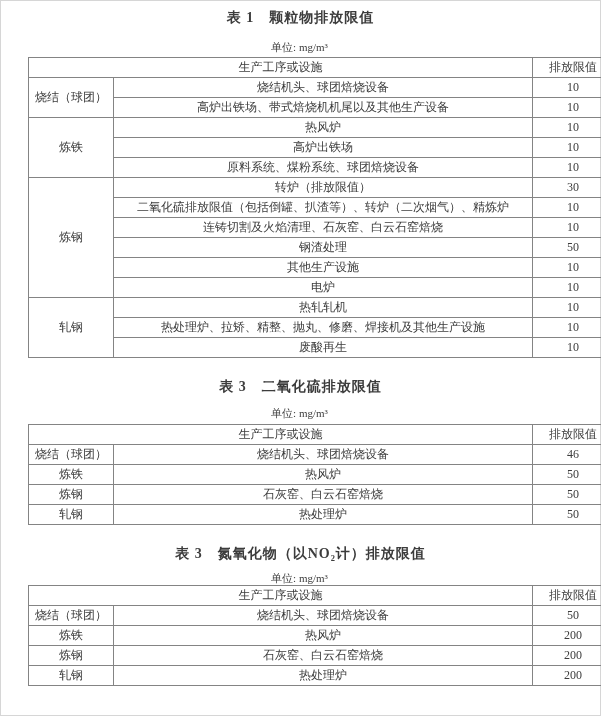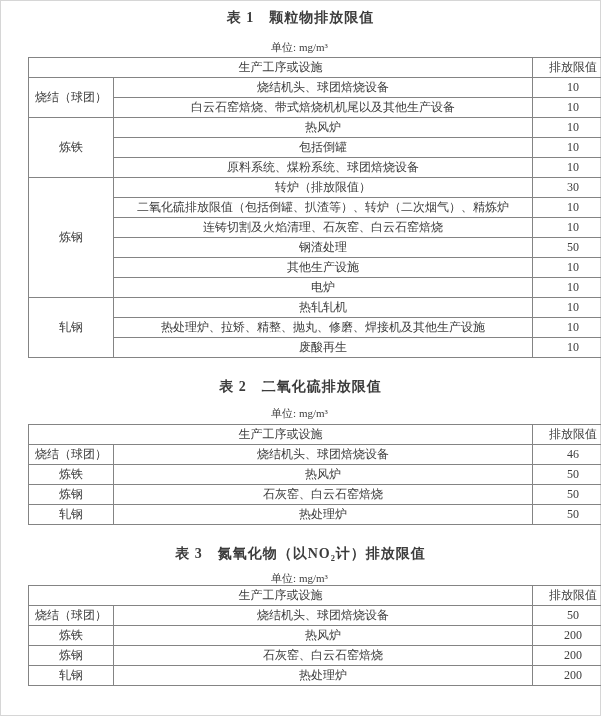--- a/index.html
+++ b/index.html
@@ -63,30 +63,30 @@
             <th>排放限值</th>
           </tr>
         </thead>
         <tbody>
           <tr>
             <td rowspan="2">烧结（球团）</td>
             <td>烧结机头、球团焙烧设备</td>
             <td>10</td>
           </tr>
           <tr>
-            <td>白云石窑焙烧、带式焙烧机机尾以及其他生产设备</td>
+            <td>高炉出铁场、带式焙烧机机尾以及其他生产设备</td>
             <td>10</td>
           </tr>
           <tr>
             <td rowspan="3">炼铁</td>
             <td>热风炉</td>
             <td>10</td>
           </tr>
           <tr>
-            <td>包括倒罐</td>
+            <td>高炉出铁场</td>
             <td>10</td>
           </tr>
           <tr>
             <td>原料系统、煤粉系统、球团焙烧设备</td>
             <td>10</td>
           </tr>
           <tr>
             <td rowspan="6">炼钢</td>
             <td>转炉（排放限值）</td>
             <td>30</td>
@@ -122,21 +122,21 @@
           </tr>
           <tr>
             <td>废酸再生</td>
             <td>10</td>
           </tr>
         </tbody>
       </table>
   </div>
 
   <div class="section" id="sec1">
-    <h2 class="tbl-title">表 2　二氧化硫排放限值</h2>
+    <h2 class="tbl-title">表 3　二氧化硫排放限值</h2>
     <div class="unit-note">单位: mg/m³</div>
     <table class="limits" id="tbl1">
       <colgroup>
           <col style="width:85px">
           <col style="width:419px">
           <col style="width:81px">
         </colgroup>
     <thead>
           <tr>
             <th colspan="2">生产工序或设施</th>

